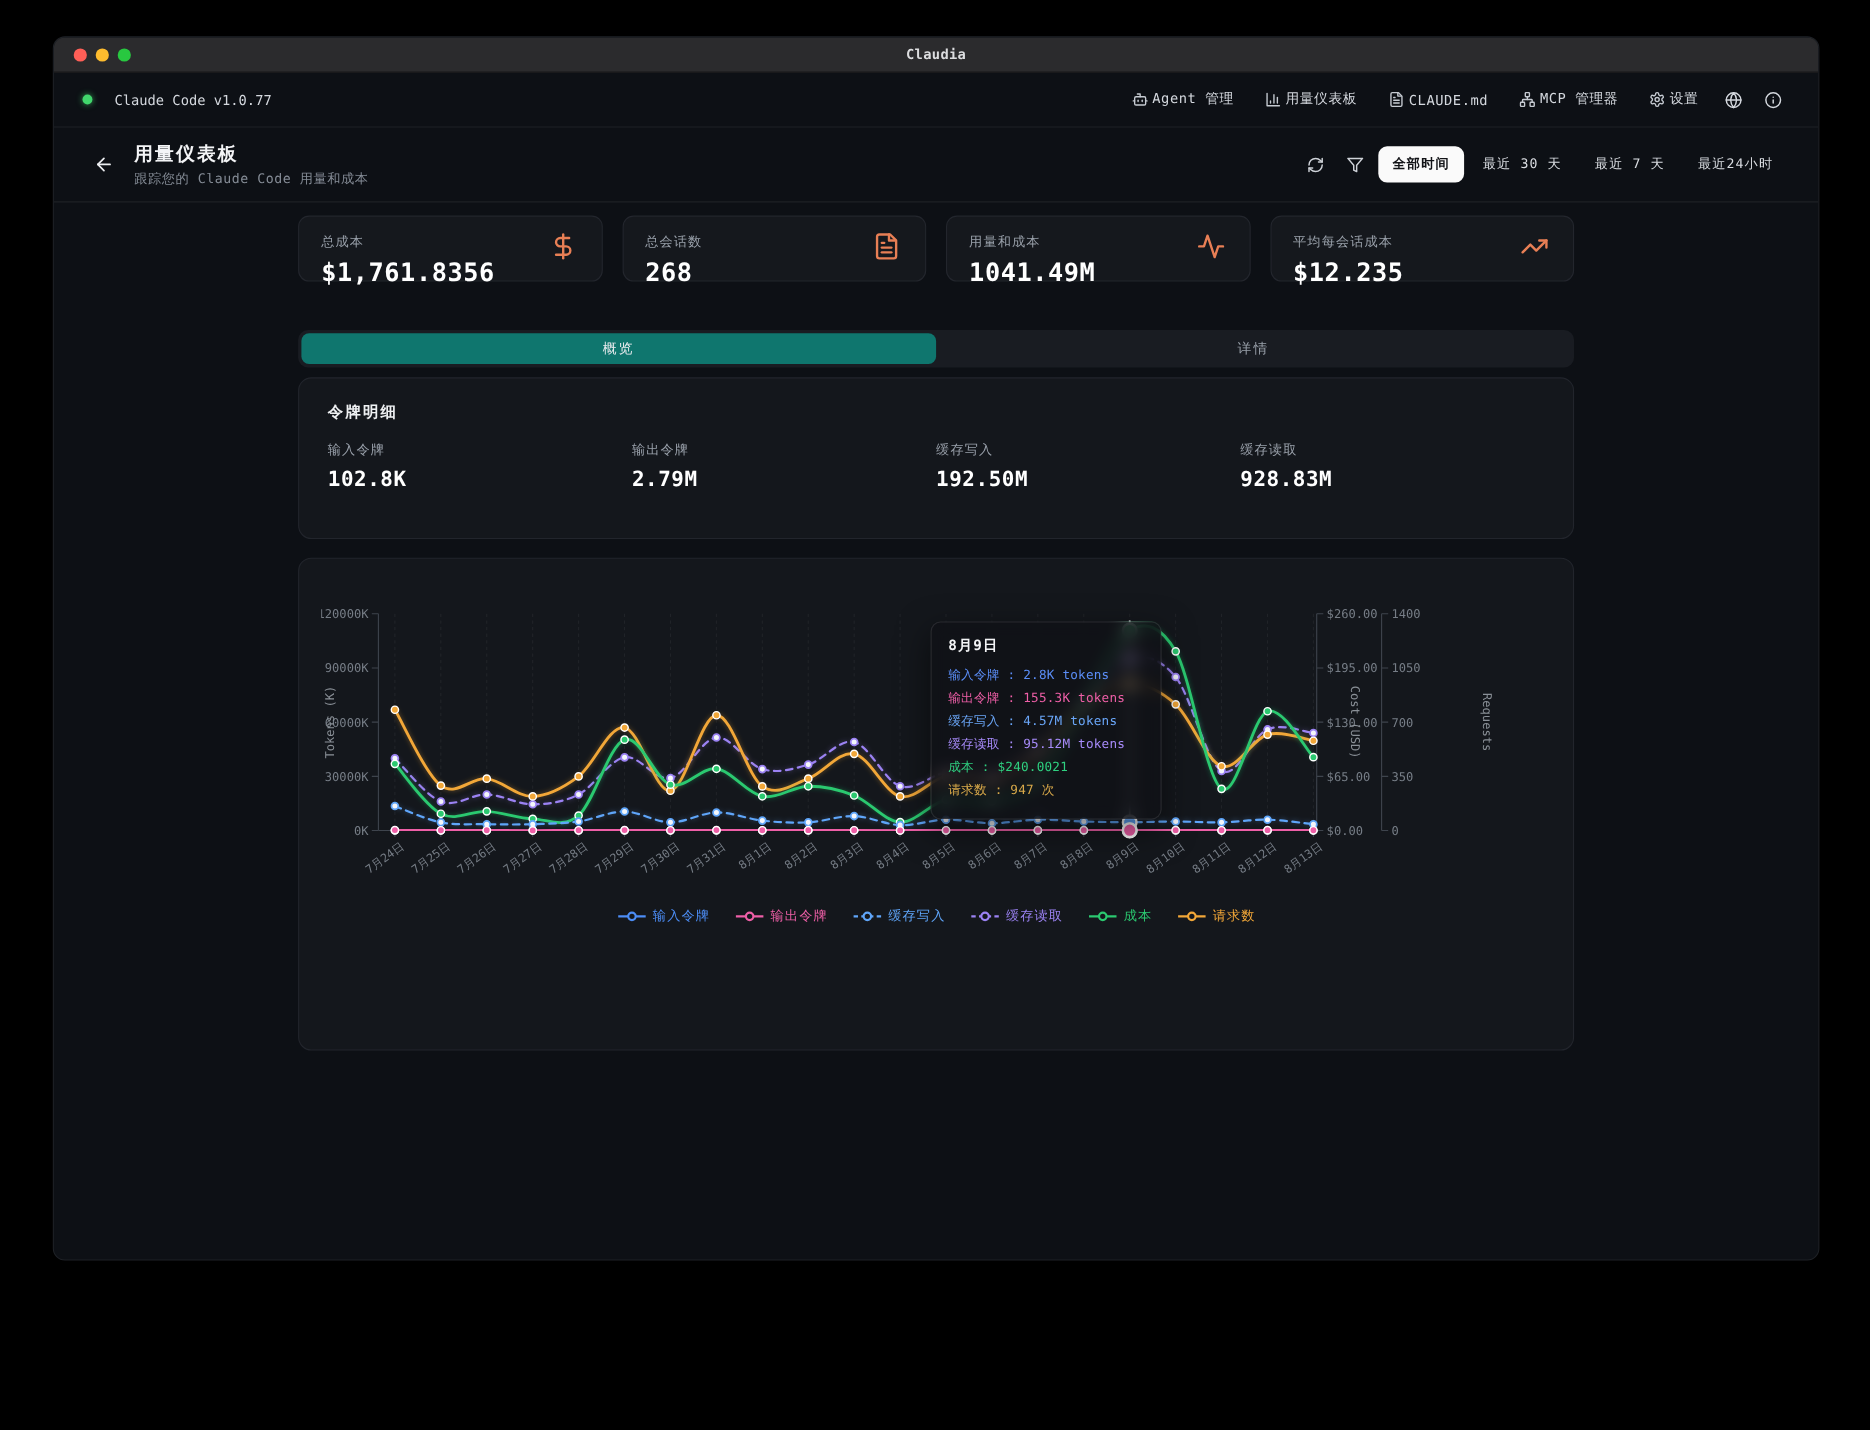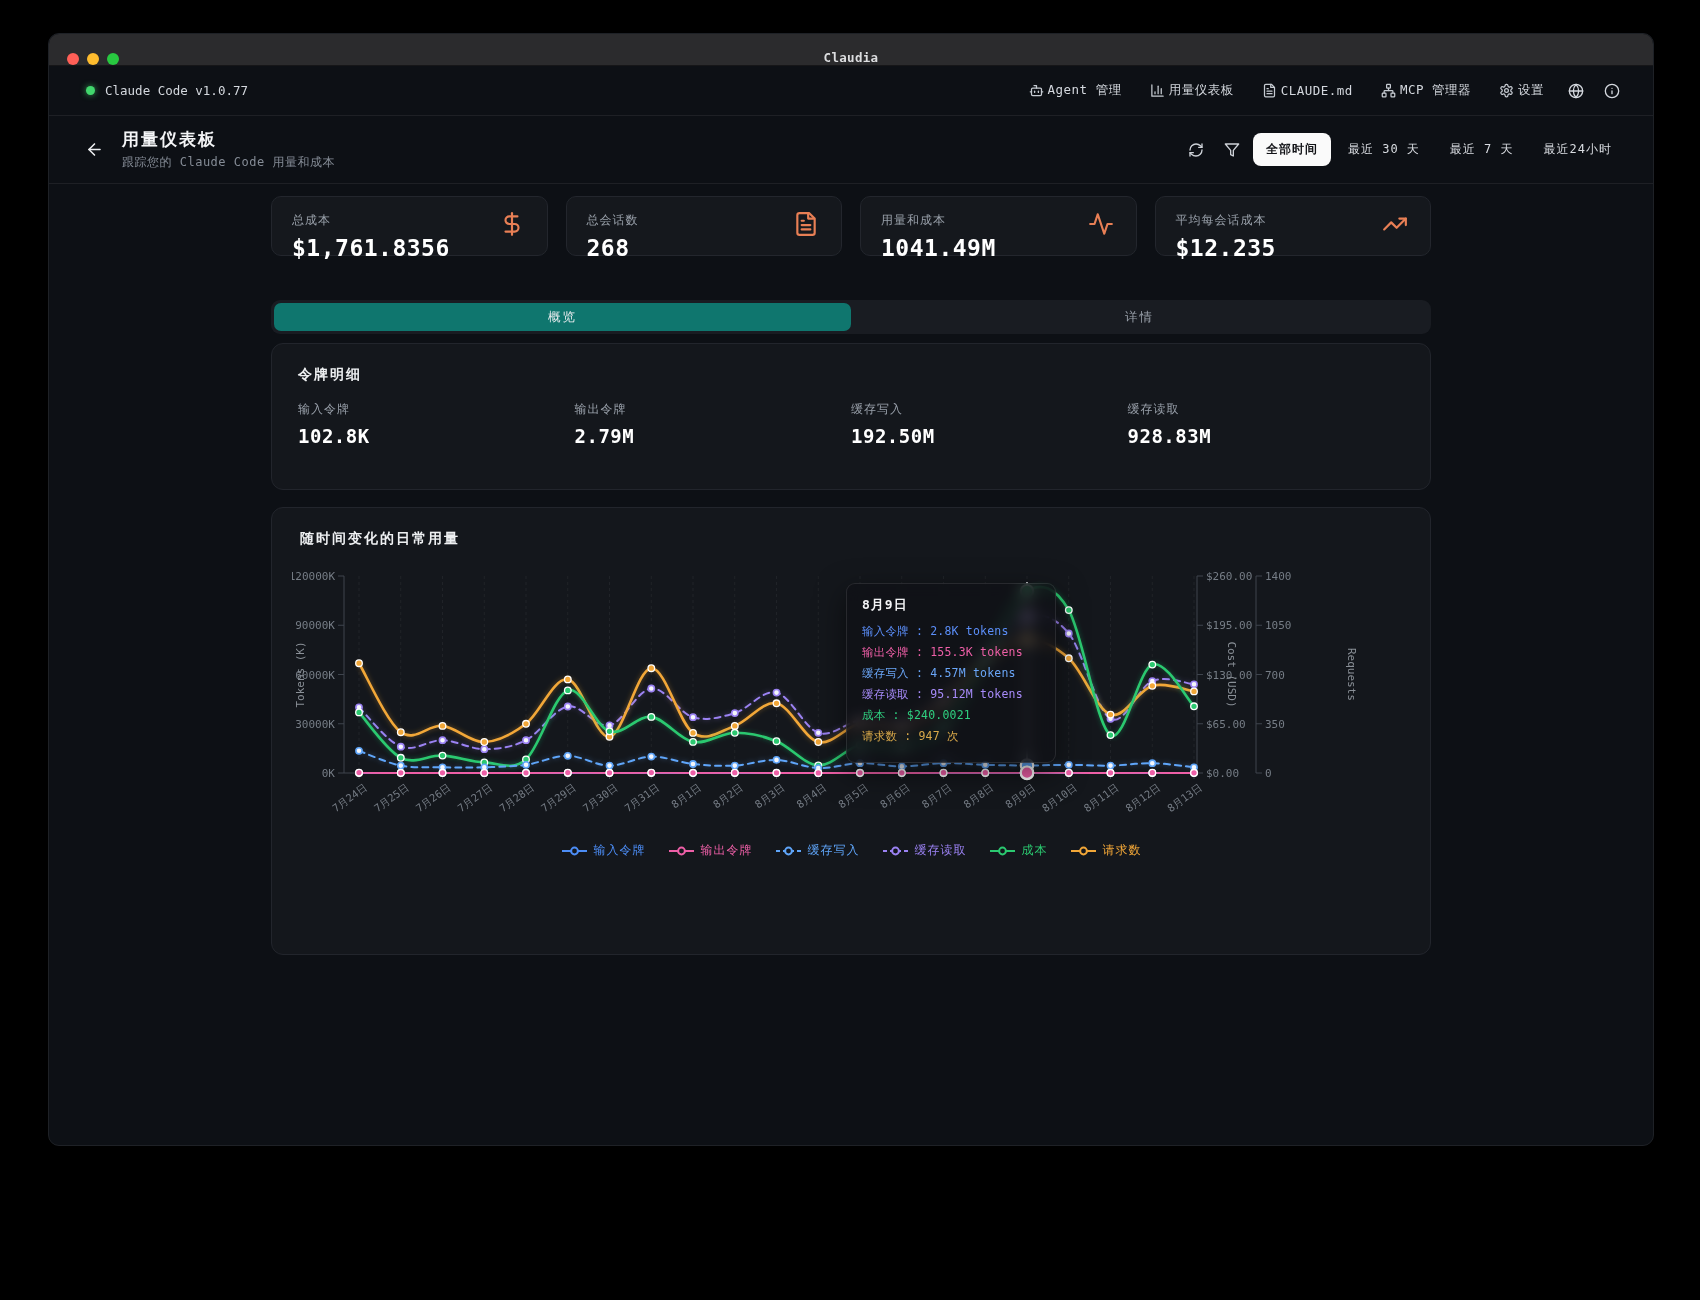--- a/index.html
+++ b/index.html
@@ -3,30 +3,30 @@
 <meta charset="utf-8">
 <style>
   html,body{margin:0;padding:0;background:#000;}
   body{width:1700px;height:1300px;position:relative;overflow:hidden;
        font-family:"DejaVu Sans Mono","Liberation Mono",sans-serif;
        -webkit-font-smoothing:antialiased;}
   .window{position:absolute;left:48px;top:33px;width:1604px;height:1111px;
           background:#0d1015;border-radius:11px;overflow:hidden;
           border:1px solid #1e2126;box-shadow:0 20px 60px rgba(0,0,0,.6);}
   
-  .titlebar{height:31px;background:#2b2b2d;display:flex;align-items:flex-end;justify-content:center;
+  .titlebar{height:31px;background:#2b2b2d;display:flex;align-items:center;justify-content:center;
             position:relative;border-bottom:1px solid #161618;}
   .traffic{position:absolute;left:18px;display:flex;gap:8px;}
   .tl{width:12px;height:12px;border-radius:50%;cursor:pointer;}
   .tl.red{background:#ff5f57}.tl.yellow{background:#febc2e}.tl.green{background:#28c840}
   .titlebar-title{font-size:12.5px;font-weight:700;color:#dcdddf;letter-spacing:.3px;}
   
   .topnav{height:49px;display:flex;align-items:center;justify-content:space-between;
           padding:0 26px;border-bottom:1px solid rgba(255,255,255,.07);}
-  .version{display:flex;align-items:center;gap:10px;color:#d4d8de;font-size:12.5px;margin-left:11px;}
+  .version{display:flex;align-items:center;gap:20px;color:#d4d8de;font-size:12.5px;}
   .sdot{width:9px;height:9px;border-radius:50%;background:#41d66c;box-shadow:0 0 6px rgba(65,214,108,.7);}
   .nav-items{display:flex;align-items:center;gap:6px;}
   .nav-item{display:flex;align-items:center;gap:4px;color:#d4d8de;font-size:12.5px;
             padding:7px 11px;border-radius:6px;cursor:pointer;background:none;border:none;
             font-family:inherit;letter-spacing:.5px;}
   .nav-item svg{width:15px;height:15px;color:#c6cbd2;}
   .icon-btn{background:none;border:none;color:#d4d8de;padding:7px;border-radius:6px;cursor:pointer;
             display:grid;place-items:center;}
   .icon-btn svg{width:16px;height:16px;}
   
@@ -255,21 +255,20 @@
             <div class="bd-value">192.50M</div>
           </div>
           <div>
             <div class="bd-label">缓存读取</div>
             <div class="bd-value">928.83M</div>
           </div>
         </div>
     </section>
 
     <section class="card chartcard">
-      <h2>随时间变化的日常用量</h2>
       <div class="chart-wrap">
         <svg id="chart" width="1120" height="258">
             <defs>
               <filter id="gl0" x="-40%" y="-40%" width="180%" height="180%">
                 <feDropShadow dx="0" dy="0" stdDeviation="2.6" flood-color="#4c8df6" flood-opacity="0.4"></feDropShadow>
               </filter>
               <filter id="gl1" x="-40%" y="-40%" width="180%" height="180%">
                 <feDropShadow dx="0" dy="0" stdDeviation="2.6" flood-color="#ee5fa7" flood-opacity="0.4"></feDropShadow>
               </filter>
               <filter id="gl2" x="-40%" y="-40%" width="180%" height="180%">

